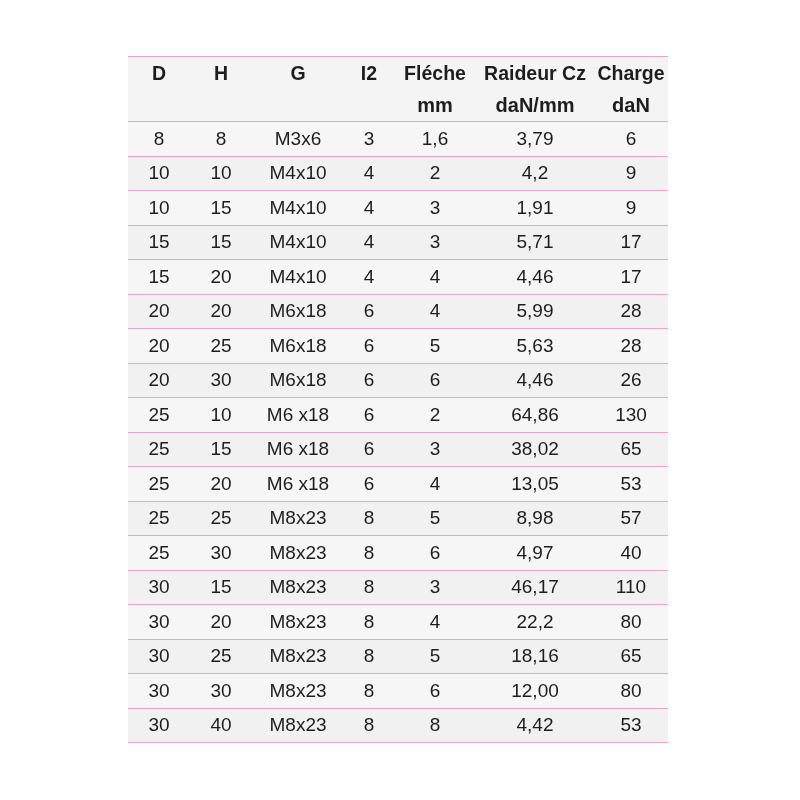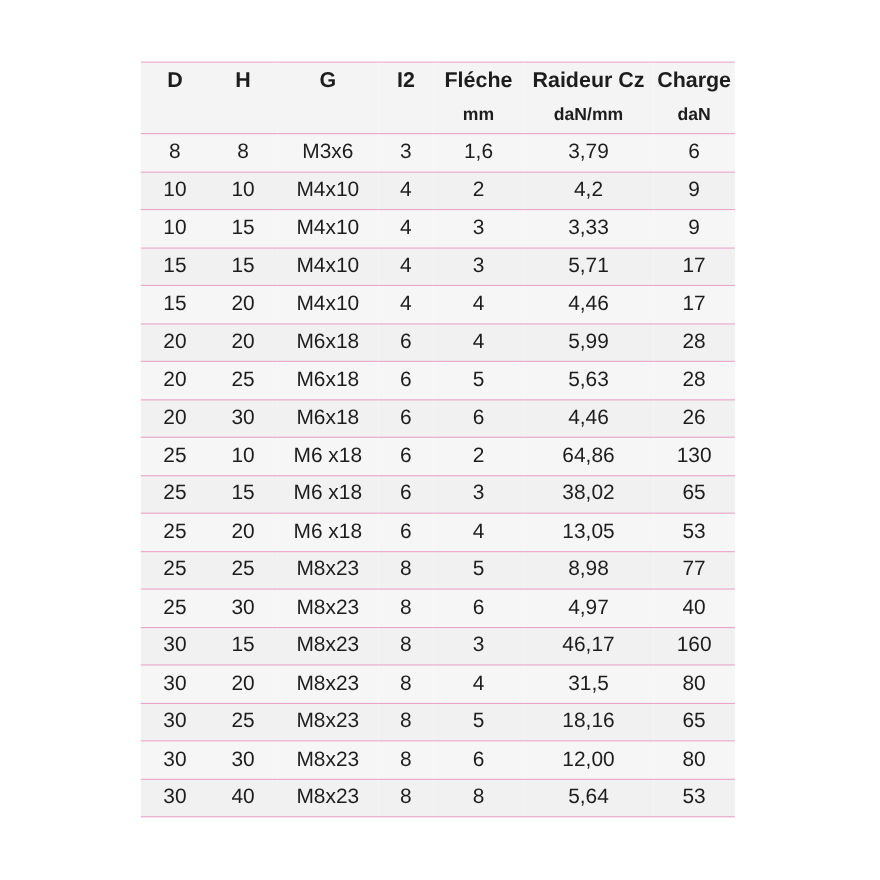--- a/index.html
+++ b/index.html
@@ -48,21 +48,21 @@
   }
   table.spec tr.hdr1 th {
     font-weight: bold;
     font-size: 19.5px;
     border-top: 1px solid #e8a5c8;
     border-bottom: none;
     height: 32px;
   }
   table.spec tr.hdr2 th {
     font-weight: bold;
-    font-size: 16px;
+    font-size: 20px;
     border-top: none;
     border-bottom: 1px solid #e8a5c8;
     height: 32px;
   }
   table.spec tbody tr td {
     font-weight: normal;
   }
   table.spec tbody tr:nth-child(odd) td {
     background: #f6f6f6;
   }
@@ -122,21 +122,21 @@
           <td>2</td>
           <td>4,2</td>
           <td>9</td>
         </tr>
         <tr>
           <td>10</td>
           <td>15</td>
           <td>M4x10</td>
           <td>4</td>
           <td>3</td>
-          <td>3,33</td>
+          <td>1,91</td>
           <td>9</td>
         </tr>
         <tr>
           <td>15</td>
           <td>15</td>
           <td>M4x10</td>
           <td>4</td>
           <td>3</td>
           <td>5,71</td>
           <td>17</td>
@@ -204,47 +204,47 @@
           <td>13,05</td>
           <td>53</td>
         </tr>
         <tr>
           <td>25</td>
           <td>25</td>
           <td>M8x23</td>
           <td>8</td>
           <td>5</td>
           <td>8,98</td>
-          <td>77</td>
+          <td>57</td>
         </tr>
         <tr>
           <td>25</td>
           <td>30</td>
           <td>M8x23</td>
           <td>8</td>
           <td>6</td>
           <td>4,97</td>
           <td>40</td>
         </tr>
         <tr>
           <td>30</td>
           <td>15</td>
           <td>M8x23</td>
           <td>8</td>
           <td>3</td>
           <td>46,17</td>
-          <td>160</td>
-        </tr>
-        <tr>
-          <td>30</td>
-          <td>20</td>
-          <td>M8x23</td>
-          <td>8</td>
-          <td>4</td>
-          <td>31,5</td>
+          <td>110</td>
+        </tr>
+        <tr>
+          <td>30</td>
+          <td>20</td>
+          <td>M8x23</td>
+          <td>8</td>
+          <td>4</td>
+          <td>22,2</td>
           <td>80</td>
         </tr>
         <tr>
           <td>30</td>
           <td>25</td>
           <td>M8x23</td>
           <td>8</td>
           <td>5</td>
           <td>18,16</td>
           <td>65</td>
@@ -257,18 +257,18 @@
           <td>6</td>
           <td>12,00</td>
           <td>80</td>
         </tr>
         <tr>
           <td>30</td>
           <td>40</td>
           <td>M8x23</td>
           <td>8</td>
           <td>8</td>
-          <td>5,64</td>
+          <td>4,42</td>
           <td>53</td>
         </tr>
       </tbody>
   </table>
 </div>
 
 </body></html>

